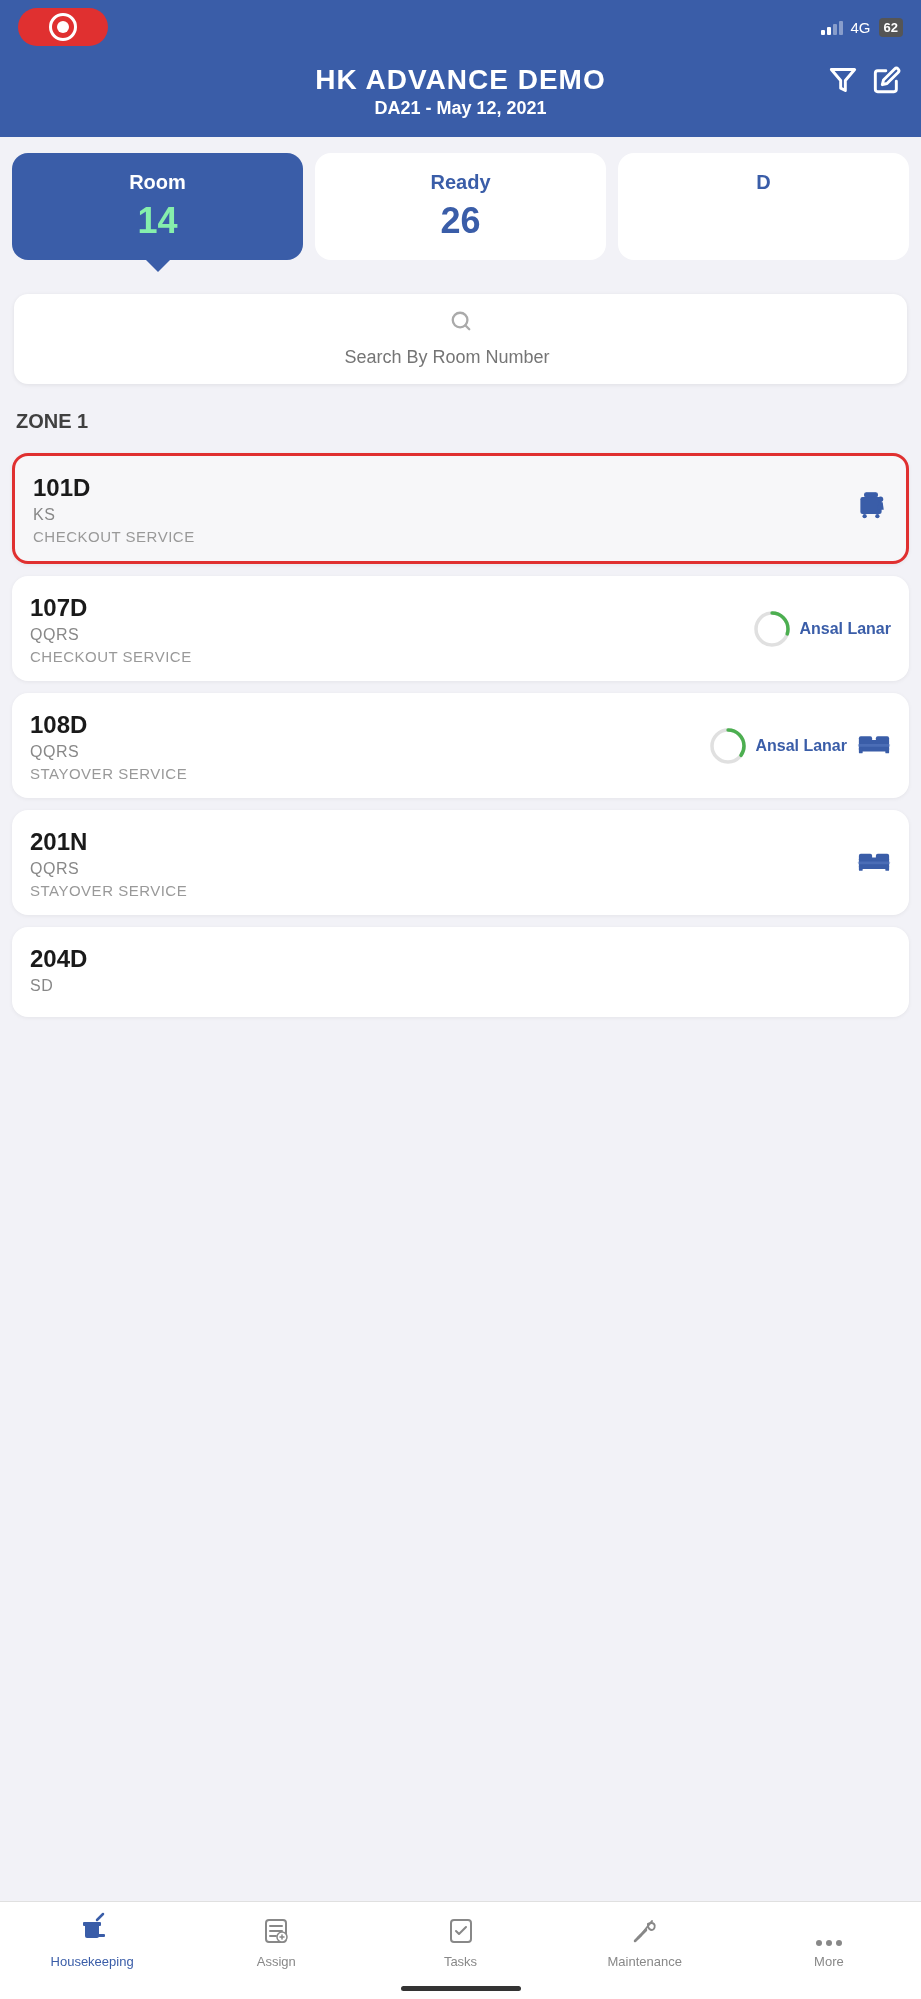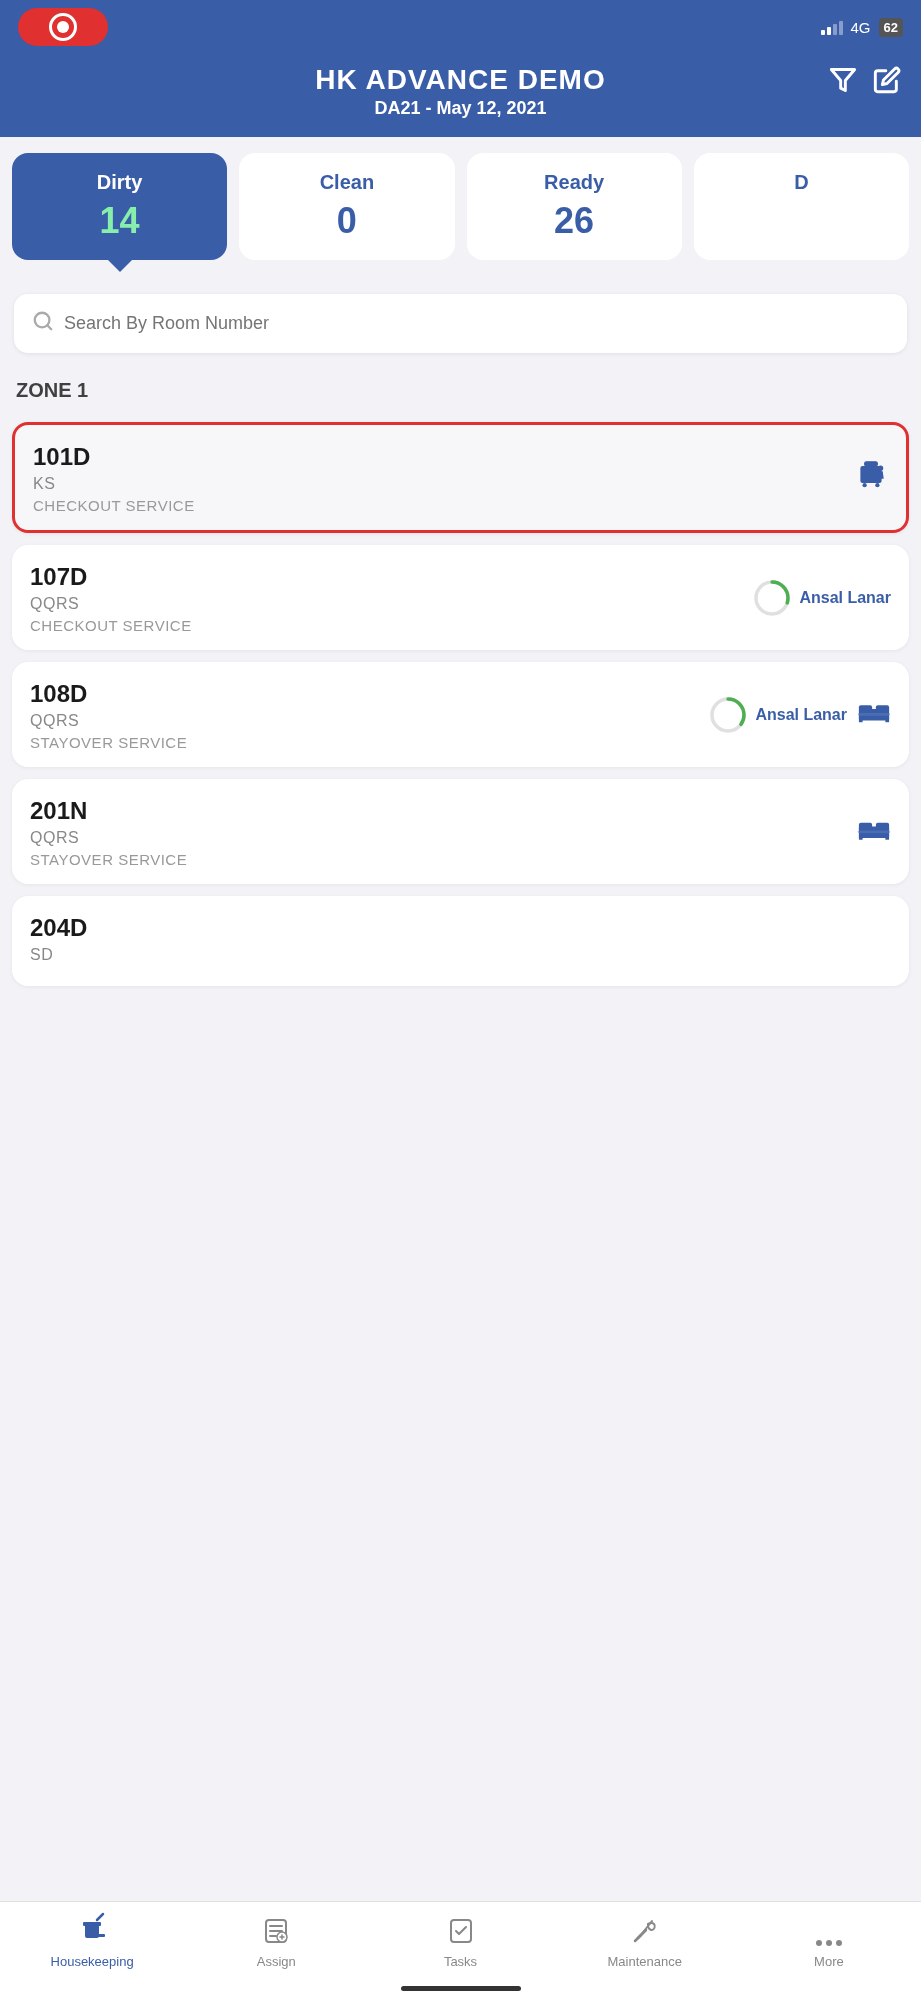--- a/index.html
+++ b/index.html
@@ -167,20 +167,21 @@
       padding: 18px 14px 10px;
     }
     .search-box {
       background: white;
       border-radius: 14px;
       padding: 16px 18px;
       display: flex;
       align-items: center;
       gap: 10px;
       box-shadow: 0 1px 4px rgba(0,0,0,0.08);
+      flex-direction: column;
     }
     .search-icon-svg {
       color: #aaa;
       font-size: 20px;
     }
     .search-input {
       border: none;
       outline: none;
       font-size: 18px;
       color: #aaa;
@@ -357,26 +358,22 @@
       <svg width="28" height="28" viewBox="0 0 24 24" fill="none" stroke="white" stroke-width="2.5" stroke-linecap="round" stroke-linejoin="round">
         <path d="M11 4H4a2 2 0 0 0-2 2v14a2 2 0 0 0 2 2h14a2 2 0 0 0 2-2v-7"></path>
         <path d="M18.5 2.5a2.121 2.121 0 0 1 3 3L12 15l-4 1 1-4 9.5-9.5z"></path>
       </svg>
     </span>
   </div>
 </div>
 
 <div class="status-tabs">
   <div class="status-tab active">
-    <div class="tab-label">Dirty</div>
+    <div class="tab-label">Room</div>
     <div class="tab-count">14</div>
-  </div>
-  <div class="status-tab">
-    <div class="tab-label">Clean</div>
-    <div class="tab-count">0</div>
   </div>
   <div class="status-tab">
     <div class="tab-label">Ready</div>
     <div class="tab-count">26</div>
   </div>
   <div class="status-tab" style="min-width:80px;">
     <div class="tab-label">D</div>
     <div class="tab-count"></div>
   </div>
 </div>

